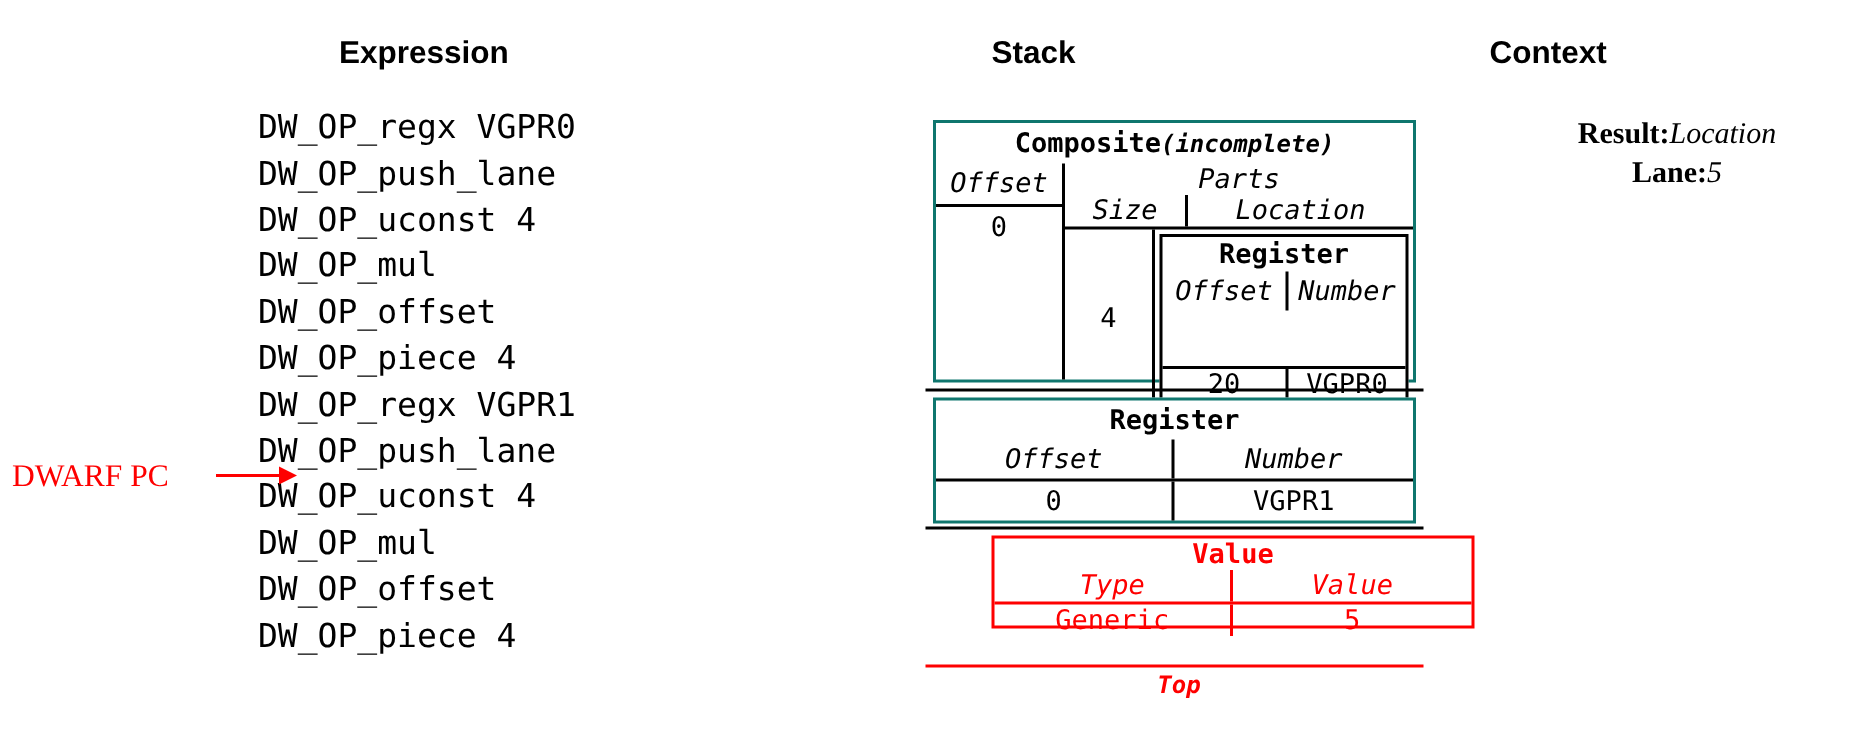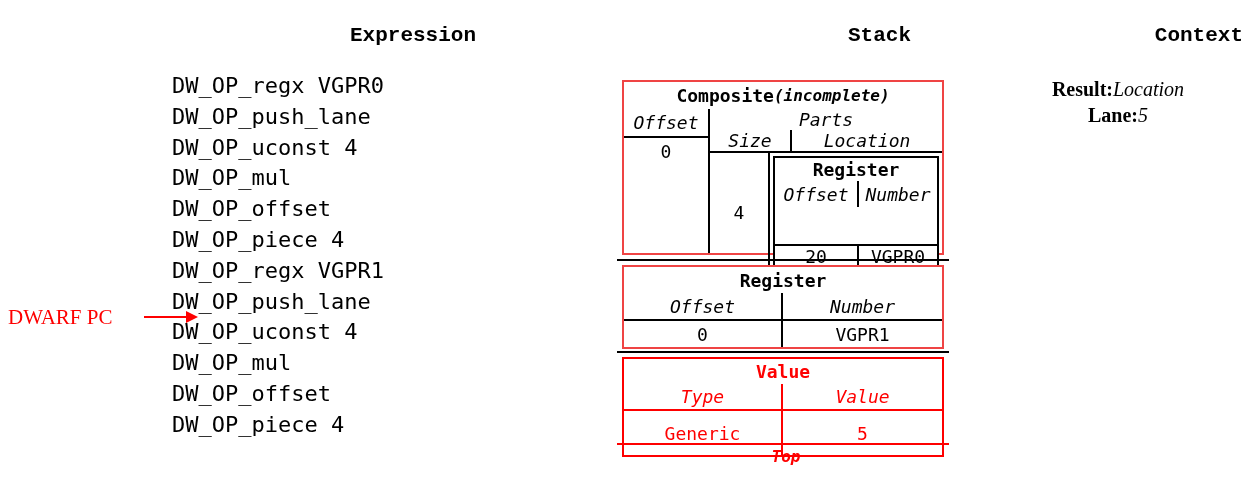--- a/index.html
+++ b/index.html
@@ -7,22 +7,22 @@
     position:relative;
     width:1241px;height:503px;
     background:#ffffff;
     overflow:hidden;
     font-family:"DejaVu Sans Mono",monospace;
     color:#000;
   }
   
   .col-header{
     position:absolute;top:24px;width:250px;height:24px;
-    text-align:right;
-    font-family:Liberation Mono, monospace;
+    text-align:left;
+    font-family:Liberation Sans, sans-serif;
     font-weight:bold;font-size:21px;line-height:24px;
   }
   .hdr-expression{left:226px;}
   .hdr-stack{left:661px;}
   .hdr-context{left:993px;}
 
   
   .expr-list{position:absolute;left:172px;top:71px;}
   .expr-item{
     font-size:22px;line-height:30.8px;height:30.8px;
@@ -36,21 +36,21 @@
     color:#fe0000;
     gap:30px;
   }
   .pc-label{
     font-family:"Liberation Serif",serif;
     font-size:21px;line-height:24px;white-space:pre;
   }
   .pc-arrow{display:block;margin-left:2px;}
 
   
-  .tbl{position:absolute;left:622px;width:322px;border:2px solid #ef4444;box-sizing:border-box;background:#fff;}
+  .tbl{position:absolute;left:622px;width:322px;border:2px solid #0f766e;box-sizing:border-box;background:#fff;}
   .tbl, .tbl *{font-size:18px;}
   .t-title{font-weight:bold;text-align:center;display:flex;justify-content:center;align-items:center;}
   .t-sub{font-weight:bold;font-style:italic;font-size:16px;}
   .hcell{font-style:italic;display:flex;justify-content:center;align-items:center;box-sizing:border-box;}
   .vcell{display:flex;justify-content:center;align-items:center;box-sizing:border-box;}
 
   
   .tbl-composite{top:80px;height:175px;}
   .comp-title{height:27px;}
   .comp-main{display:flex;height:144px;}
@@ -77,21 +77,21 @@
 
   
   .tbl-register{top:265px;height:84px;display:flex;flex-direction:column;}
   .reg-title{height:26px;}
   .reg-header{display:flex;height:26px;}
   .reg-col-l{width:159px;border-right:2px solid #000;}
   .reg-col-r{flex:1;}
   .reg-values{flex:1;border-top:2px solid #000;display:flex;}
 
   
-  .tbl-value{top:357px;height:100px;display:flex;flex-direction:column;border-color:#fe0000;color:#fe0000;}
+  .tbl-value{top:357px;height:62px;display:flex;flex-direction:column;border-color:#fe0000;color:#fe0000;margin-left:39px;}
   .val-title{height:25px;}
   .val-header{display:flex;height:25px;}
   .val-col-l{width:159px;border-right:2px solid #fe0000;}
   .val-col-r{flex:1;}
   .val-values{flex:1;border-top:2px solid #fe0000;display:flex;}
 
   
   .sep{position:absolute;left:617px;width:332px;height:2px;background:#000;}
   .sep-1{top:259px;}
   .sep-2{top:351px;}

